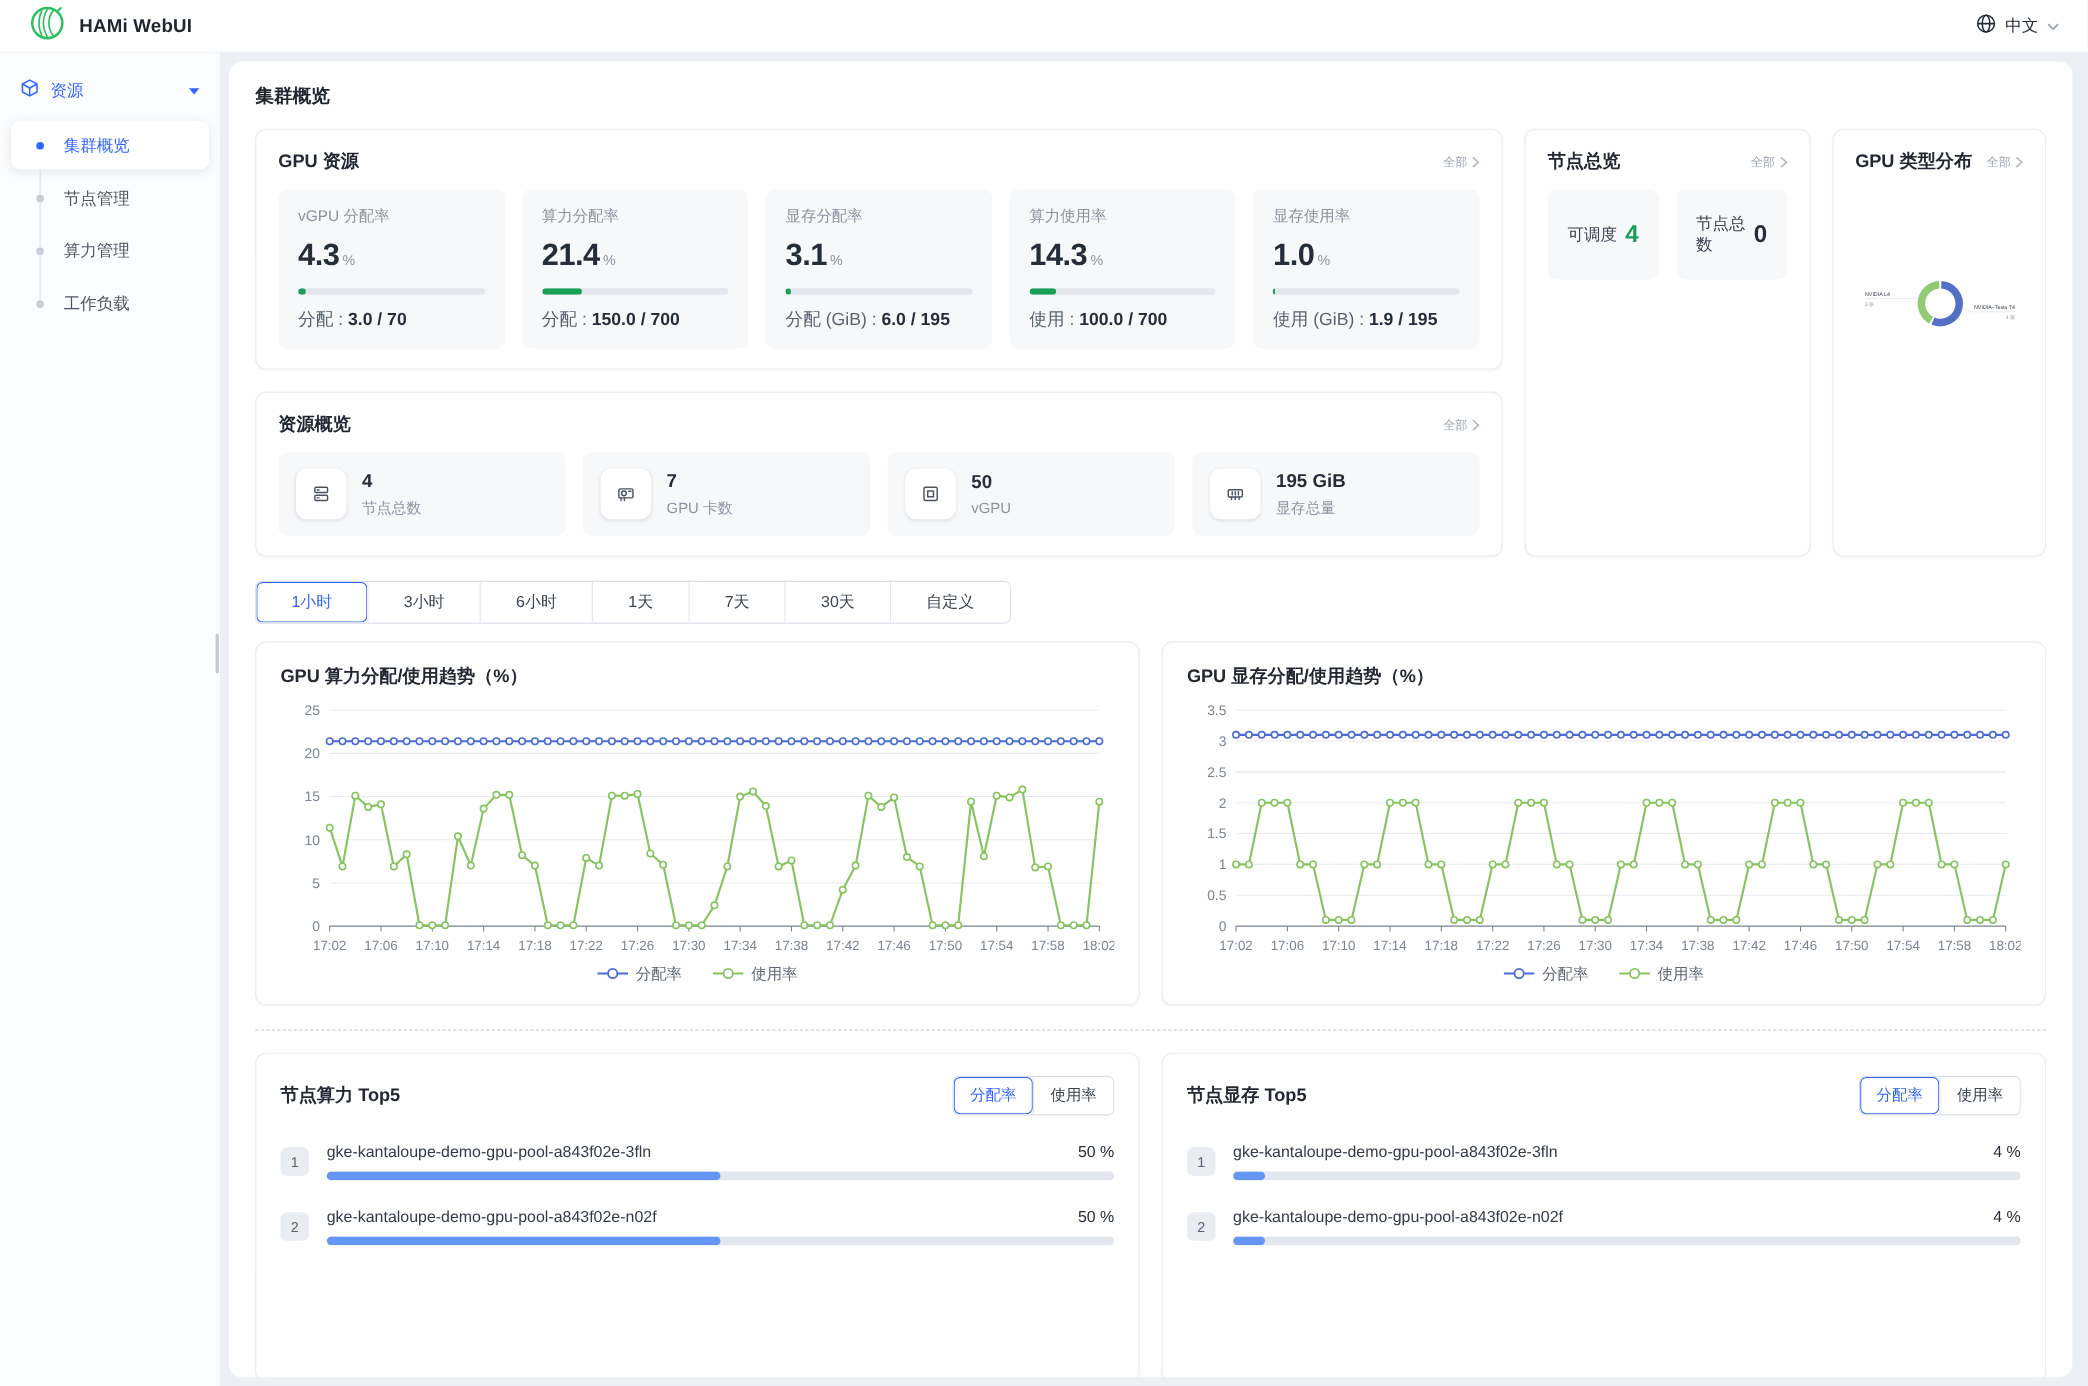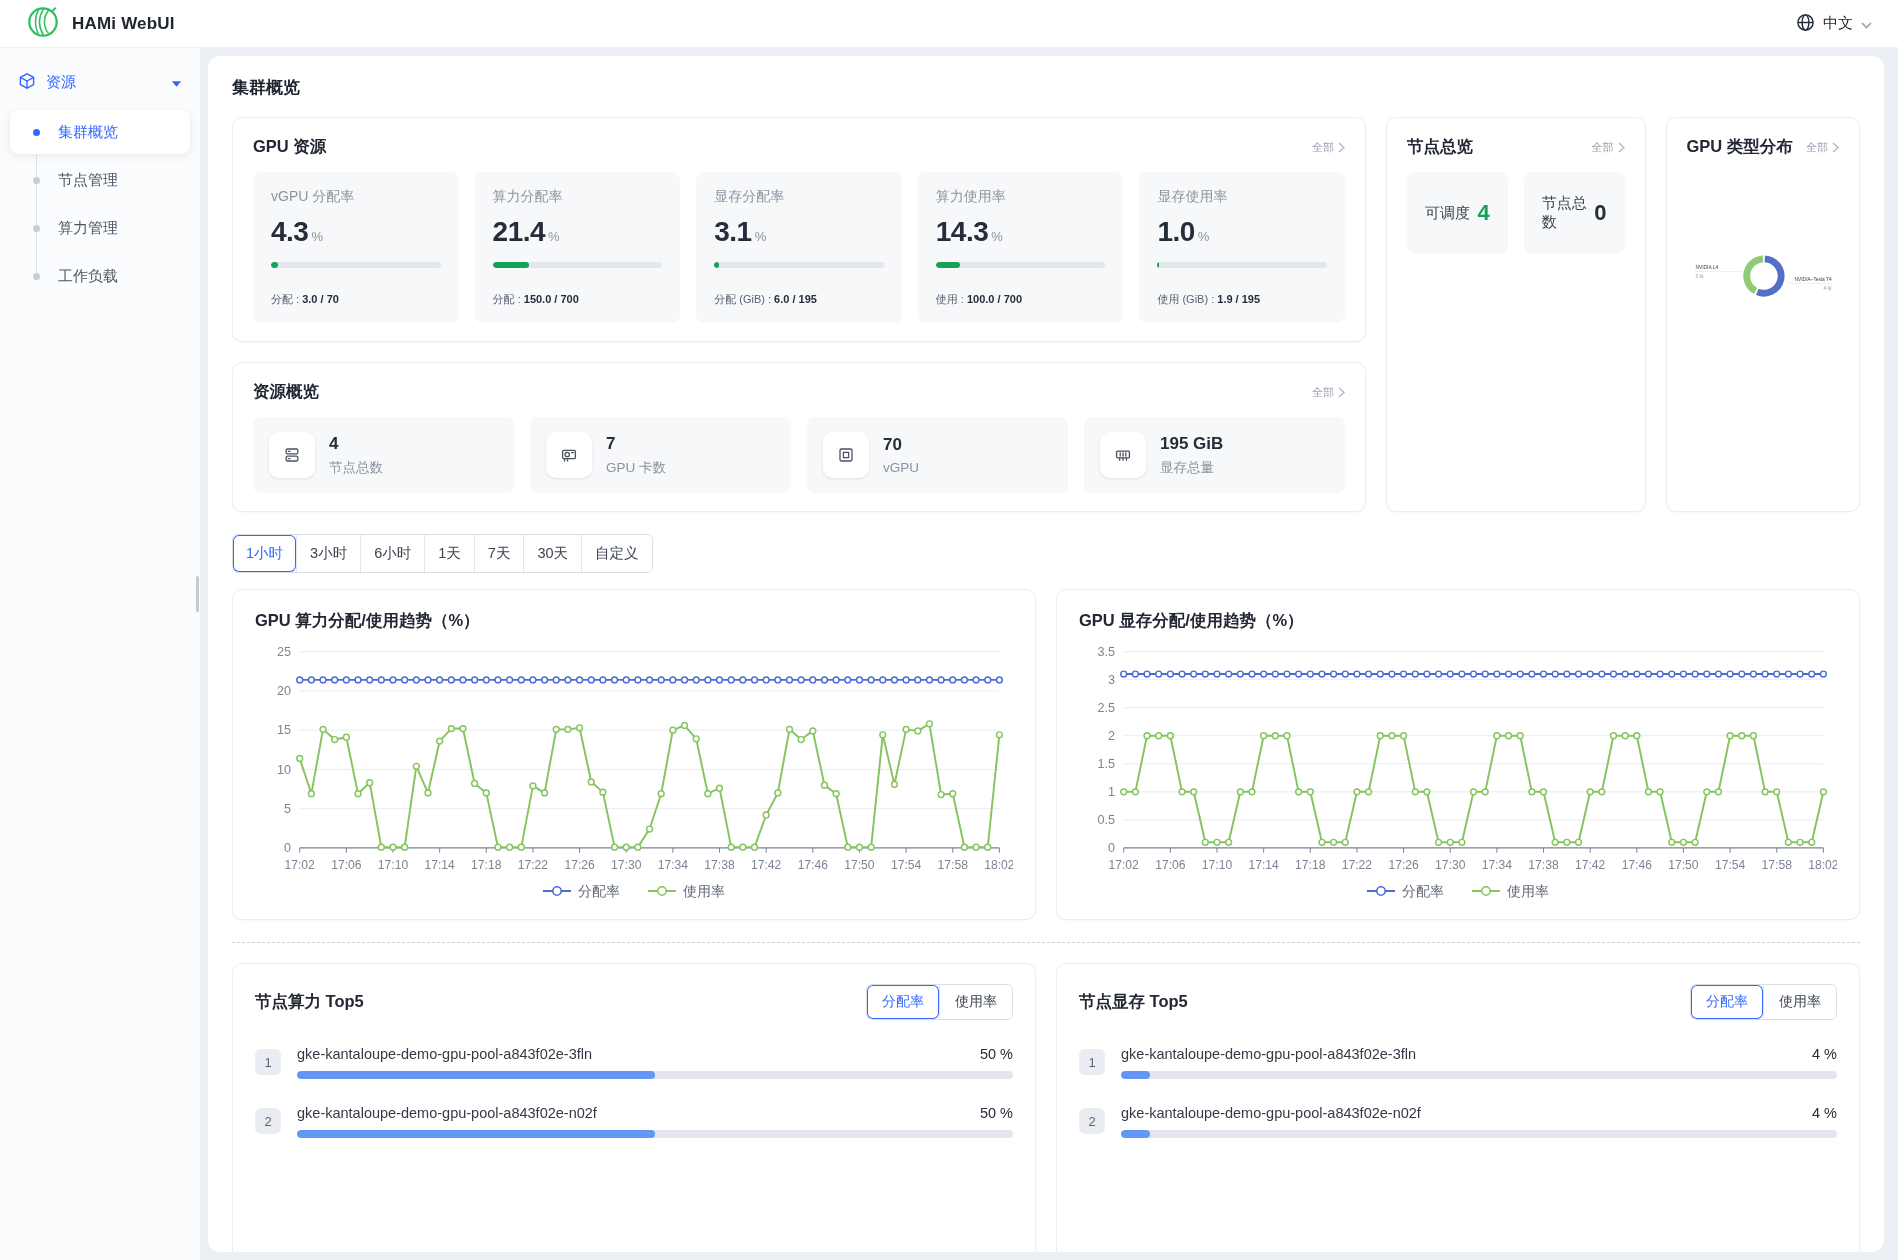--- a/index.html
+++ b/index.html
@@ -54,38 +54,38 @@
   .col-right { width:474px; flex:0 0 auto; display:flex; flex-direction:row; gap:20px; }
   .grow { flex:1; }
 
   .stat-row { display:flex; gap:16px; }
   .stat-card { flex:1; background:#f6f8fa; border-radius:8px; padding:16px 18px; min-width:0; }
   .stat-label { font-size:14px; color:#8b93a0; }
   .stat-value { margin-top:10px; font-size:28px; font-weight:700; color:#262d3a; letter-spacing:-.5px; }
   .stat-unit { font-size:13px; font-weight:400; color:#8b93a0; margin-left:3px; }
   .bar { margin-top:14px; height:6px; border-radius:3px; background:#e3e7ed; overflow:hidden; }
   .bar-fill { height:100%; border-radius:3px; background:#18a058; }
-  .stat-caption { margin-top:24px; font-size:11px; color:#596273; white-space:nowrap; }
+  .stat-caption { margin-top:12px; font-size:16px; color:#596273; white-space:nowrap; }
   .cap-strong { font-weight:700; color:#262d3a; }
 
   .node-grid { display:flex; gap:16px; }
   .node-item { flex:1; display:flex; justify-content:space-between; align-items:center;
     background:#f6f8fa; border-radius:8px; padding:22px 18px; font-size:15px; color:#3a4250; }
   .node-value { font-size:22px; font-weight:700; color:#262d3a; }
   .node-value.green { color:#18a058; }
 
   .res-item { flex:1; display:flex; align-items:center; gap:14px; background:#f6f8fa; border-radius:8px; padding:15px 16px; min-width:0; }
   .icon-tile { width:46px; height:46px; background:#fff; border-radius:10px; flex:0 0 auto;
     display:flex; align-items:center; justify-content:center; box-shadow:0 1px 3px rgba(16,24,40,.10); }
   .res-value { font-size:17px; font-weight:700; color:#262d3a; }
   .res-label { font-size:13.5px; color:#8b93a0; margin-top:5px; }
 
   
   .time-tabs { display:inline-flex; margin:22px 0 16px; background:#fff; border:1px solid #d9dee6; border-radius:6px; overflow:hidden; }
-  .time-tab { padding:9px 13px; font-size:14.5px; color:#3c4452; background:#fff; border:none;
+  .time-tab { padding:9px 32px; font-size:14.5px; color:#3c4452; background:#fff; border:none;
     border-left:1px solid #e3e7ed; cursor:pointer; font-family:inherit; }
   .time-tab:first-child { border-left:none; }
   .time-tab.active { color:#3366ff; box-shadow:inset 0 0 0 1px #3366ff; border-radius:6px; }
 
   
   .charts-row { display:flex; gap:20px; }
   .chart-card { flex:1; min-width:0; padding:20px 22px 12px; }
   .chart-title { font-size:16.5px; font-weight:700; color:#222733; margin-bottom:6px; }
   .line-chart { width:100%; display:block; }
   .legend { display:flex; justify-content:center; gap:28px; margin-top:0; padding-bottom:6px; }
@@ -290,21 +290,21 @@
                     </div>
                   </div>
                   <div class="res-item">
                     <div class="icon-tile">
                       <svg width="18" height="18" viewBox="0 0 18 18" fill="none" stroke="#4a5260" stroke-width="1.3" stroke-linecap="round">
                         <rect x="3" y="3" width="12" height="12" rx="1.4"></rect>
                         <rect x="6.4" y="6.4" width="5.2" height="5.2"></rect>
                       </svg>
                     </div>
                     <div>
-                      <div class="res-value">70</div>
+                      <div class="res-value">50</div>
                       <div class="res-label">vGPU</div>
                     </div>
                   </div>
                   <div class="res-item">
                     <div class="icon-tile">
                       <svg width="18" height="18" viewBox="0 0 18 18" fill="none" stroke="#4a5260" stroke-width="1.3" stroke-linecap="round">
                         <rect x="2.6" y="5.2" width="12.8" height="6.6" rx="1"></rect>
                         <line x1="5.6" y1="11.8" x2="5.6" y2="14.2"></line>
                         <line x1="9" y1="11.8" x2="9" y2="14.2"></line>
                         <line x1="12.4" y1="11.8" x2="12.4" y2="14.2"></line>

